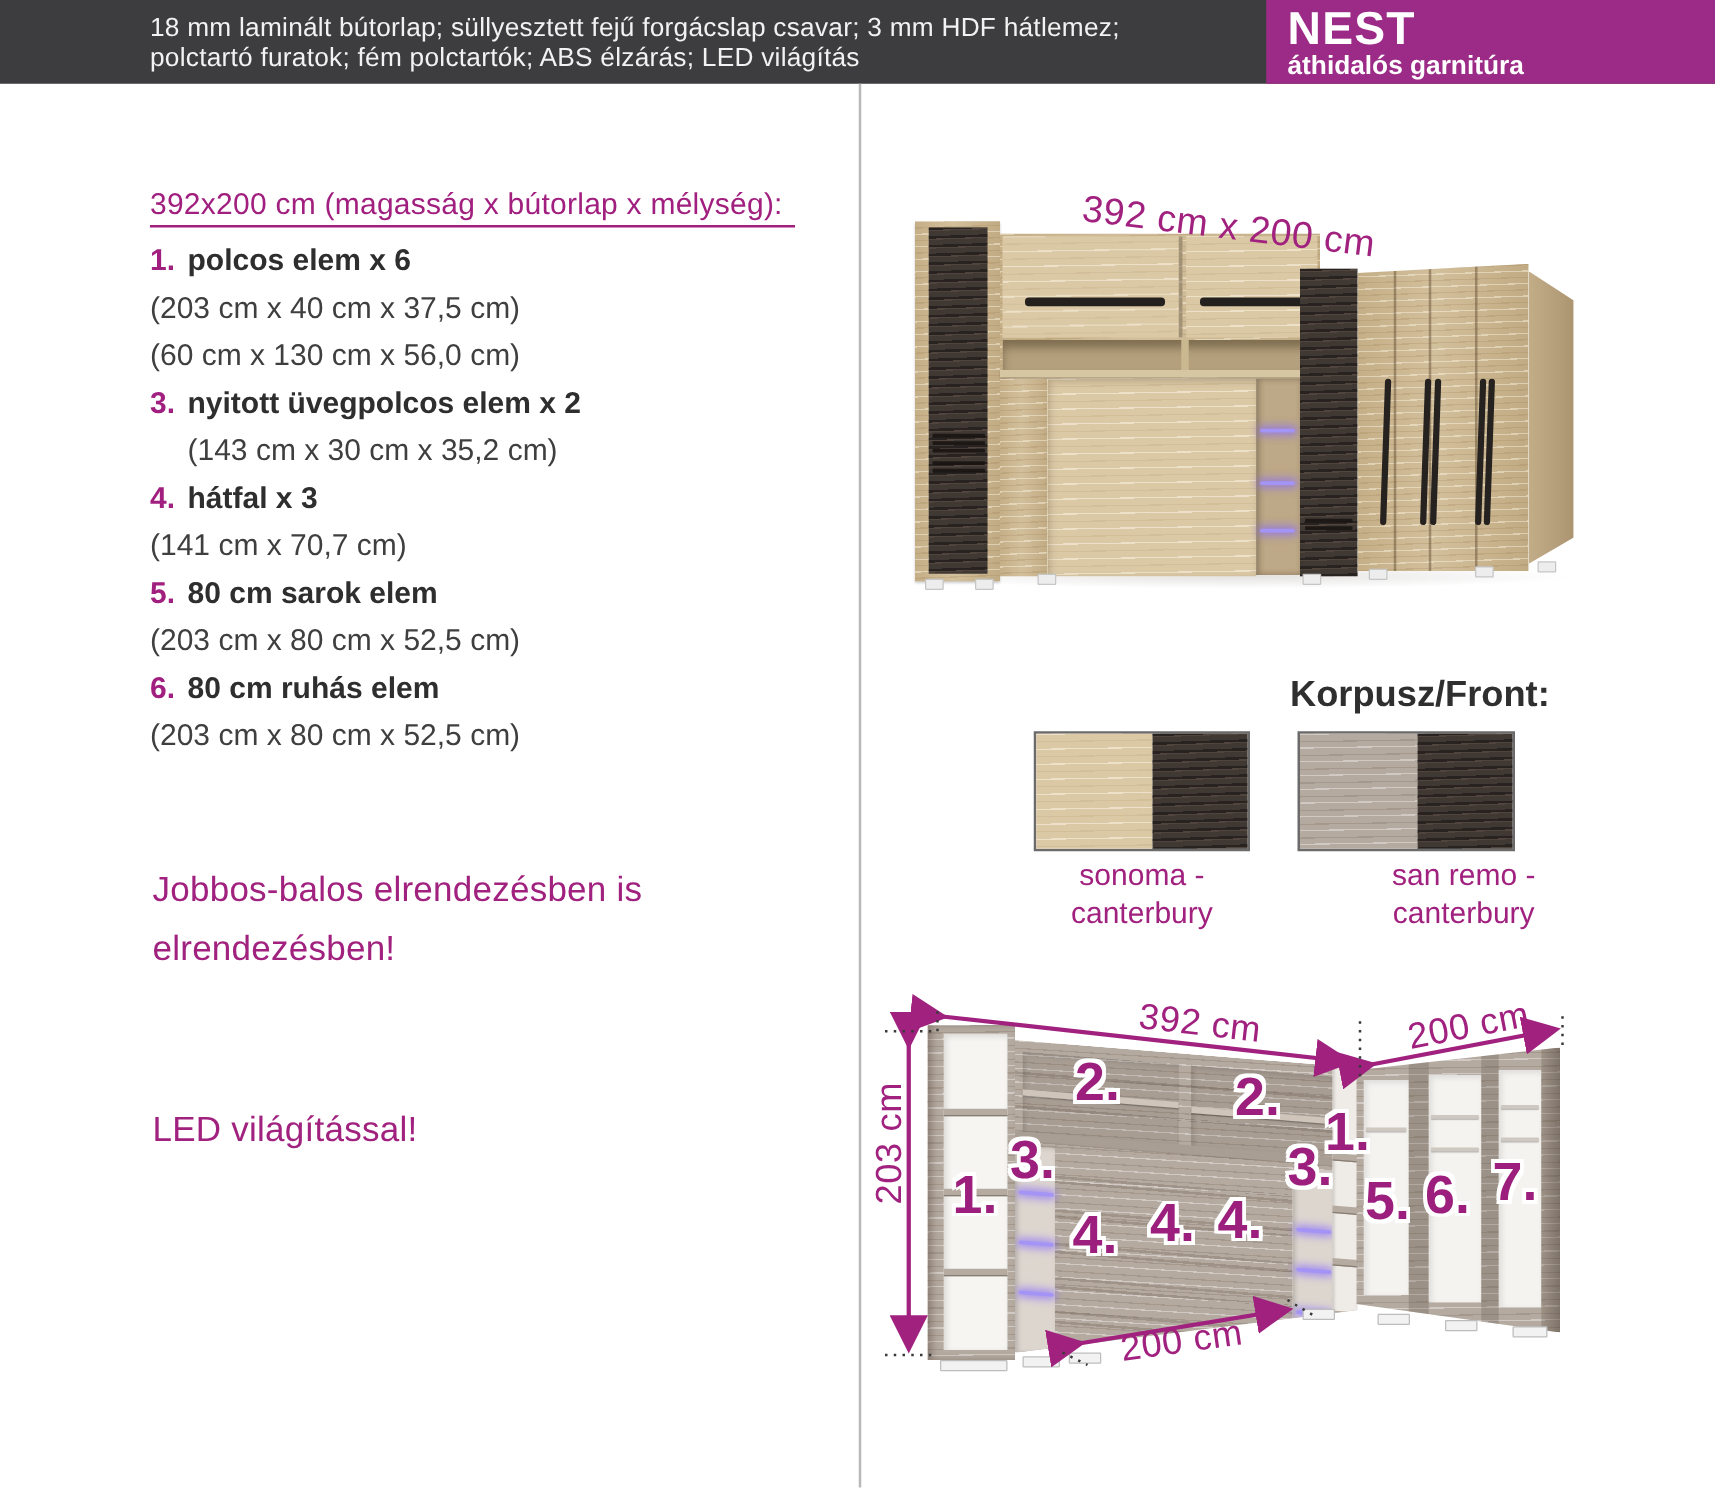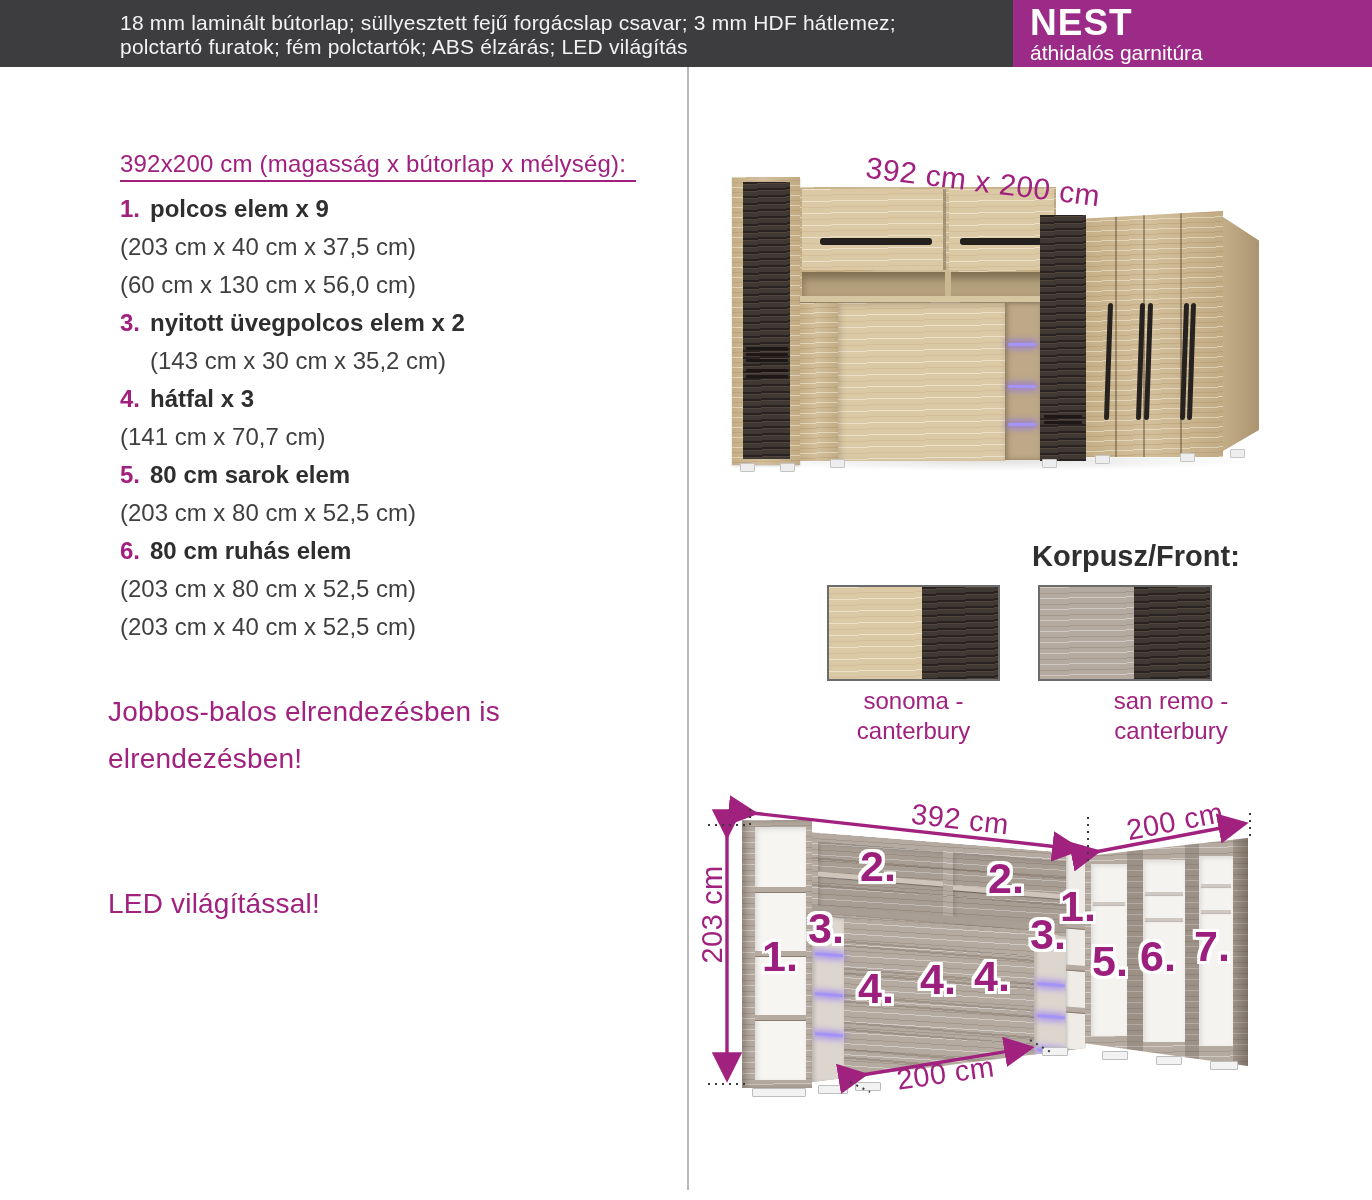--- a/index.html
+++ b/index.html
@@ -16,42 +16,42 @@
   }
   .topbar-text {
     padding:11px 0 0 120px; color:#f2f2f2; font-size:21px; line-height:24px;
     font-weight:500; letter-spacing:.2px; flex:1;
   }
   .brand-box {
     position:absolute; left:1013px; top:0; width:359px; height:67px;
     background:#9c2b87; color:#fff; padding:4px 0 0 17px;
   }
   .brand { font-size:37px; font-weight:800; letter-spacing:1px; line-height:38px; }
-  .brand-sub { font-size:21px; font-weight:400; line-height:22px; }
+  .brand-sub { font-size:21px; font-weight:700; line-height:22px; }
 
   .v-divider {
     position:absolute; left:687px; top:67px; width:2px; height:1123px;
     background:#b8b8b8;
   }
 
   
   .parts { position:absolute; left:120px; top:150px; width:560px; }
   .parts-heading {
     display:inline-block; color:#a11f7e; font-size:24px; font-weight:400;
     border-bottom:2px solid #a11f7e; padding-right:10px; padding-bottom:2px;
     margin-bottom:12px; letter-spacing:.2px;
   }
   .part-item { margin-bottom:9px; }
   .part-name { font-size:24px; font-weight:700; color:#2e2e2e; line-height:29px; }
   .part-name .num { color:#a11f7e; margin-right:10px; }
   .part-dims { font-size:24px; font-weight:400; color:#3f3f3f; line-height:29px; margin-top:9px; }
   .part-dims.indent { padding-left:30px; }
 
   .note {
-    position:absolute; left:108px; color:#a1217f; font-size:28px;
+    position:absolute; left:122px; color:#a1217f; font-size:28px;
     font-weight:400; line-height:47px; letter-spacing:.2px;
   }
   .note-arrangement { top:688px; width:560px; }
   .note-led { top:880px; }
 
   
   .wood-oak {
     background-color:#cdb890;
     background-image:
       repeating-linear-gradient(178deg, rgba(255,248,230,.45) 0 1px, rgba(255,255,255,0) 1px 5px, rgba(150,115,70,.20) 5px 6px, rgba(255,255,255,0) 6px 10px),
@@ -169,21 +169,21 @@
       <div class="brand-sub">áthidalós garnitúra</div>
     </div>
   </header>
 
   <div class="v-divider"></div>
 
   <section class="parts">
     <div class="parts-heading">392x200 cm (magasság x bútorlap x mélység):</div>
 
     <div class="part-item">
-      <div class="part-name"><span class="num">1.</span><span>polcos elem x 9</span></div>
+      <div class="part-name"><span class="num">1.</span><span>polcos elem x 6</span></div>
       <div class="part-dims">(203 cm x 40 cm x 37,5 cm)</div>
     </div>
     <div class="part-item">
       <div class="part-dims">(60 cm x 130 cm x 56,0 cm)</div>
     </div>
     <div class="part-item">
       <div class="part-name"><span class="num">3.</span><span>nyitott üvegpolcos elem x 2</span></div>
       <div class="part-dims indent">(143 cm x 30 cm x 35,2 cm)</div>
     </div>
     <div class="part-item">
@@ -192,21 +192,20 @@
     </div>
     <div class="part-item">
       <div class="part-name"><span class="num">5.</span><span>80 cm sarok elem</span></div>
       <div class="part-dims">(203 cm x 80 cm x 52,5 cm)</div>
     </div>
     <div class="part-item">
       <div class="part-name"><span class="num">6.</span><span>80 cm ruhás elem</span></div>
       <div class="part-dims">(203 cm x 80 cm x 52,5 cm)</div>
     </div>
     <div class="part-item">
-      <div class="part-dims">(203 cm x 40 cm x 52,5 cm)</div>
     </div>
   </section>
 
   <p class="note note-arrangement">
     <span>Jobbos-balos elrendezésben is</span><br>
     <span>elrendezésben!</span>
   </p>
   <p class="note note-led">LED világítással!</p>
 
   <section class="photo">

